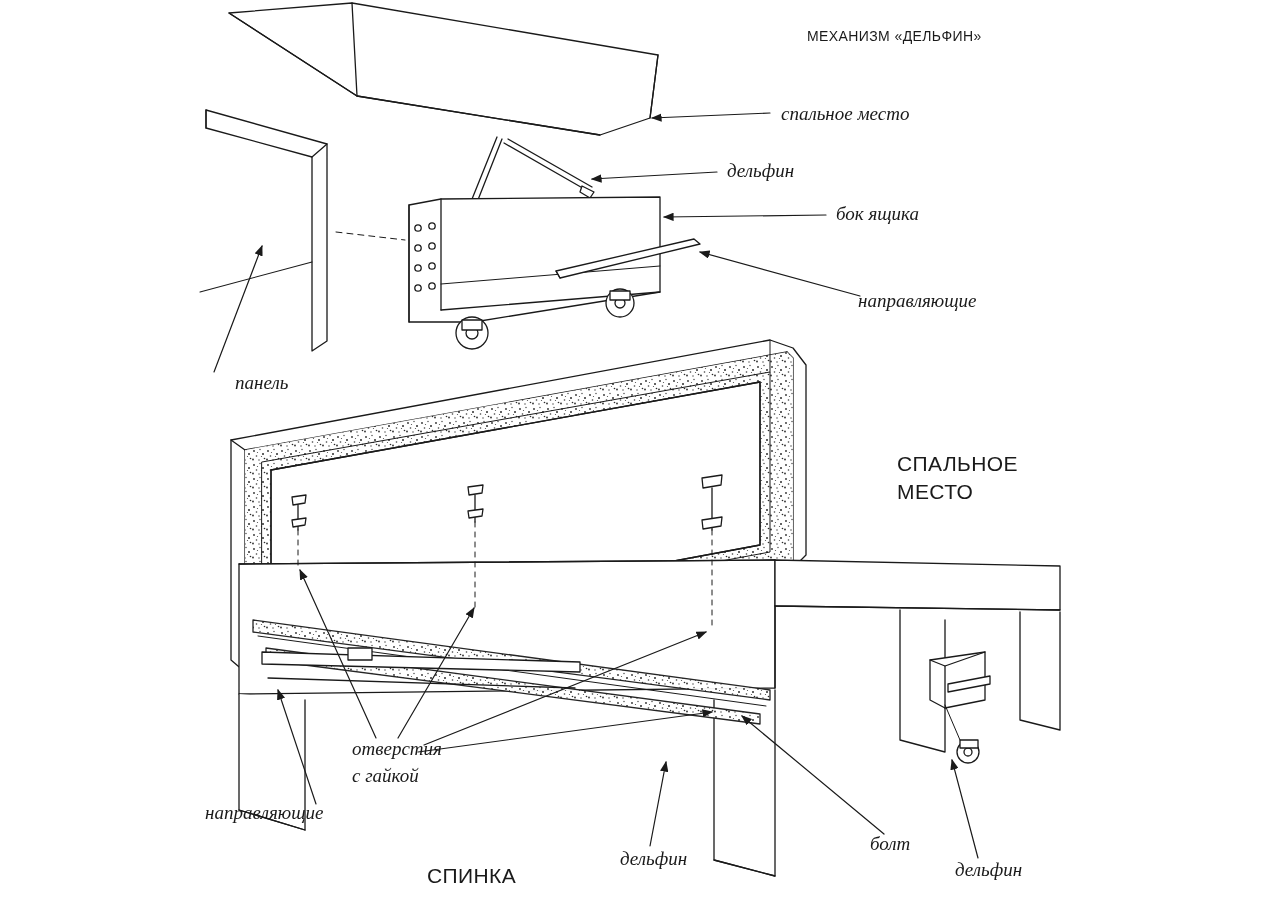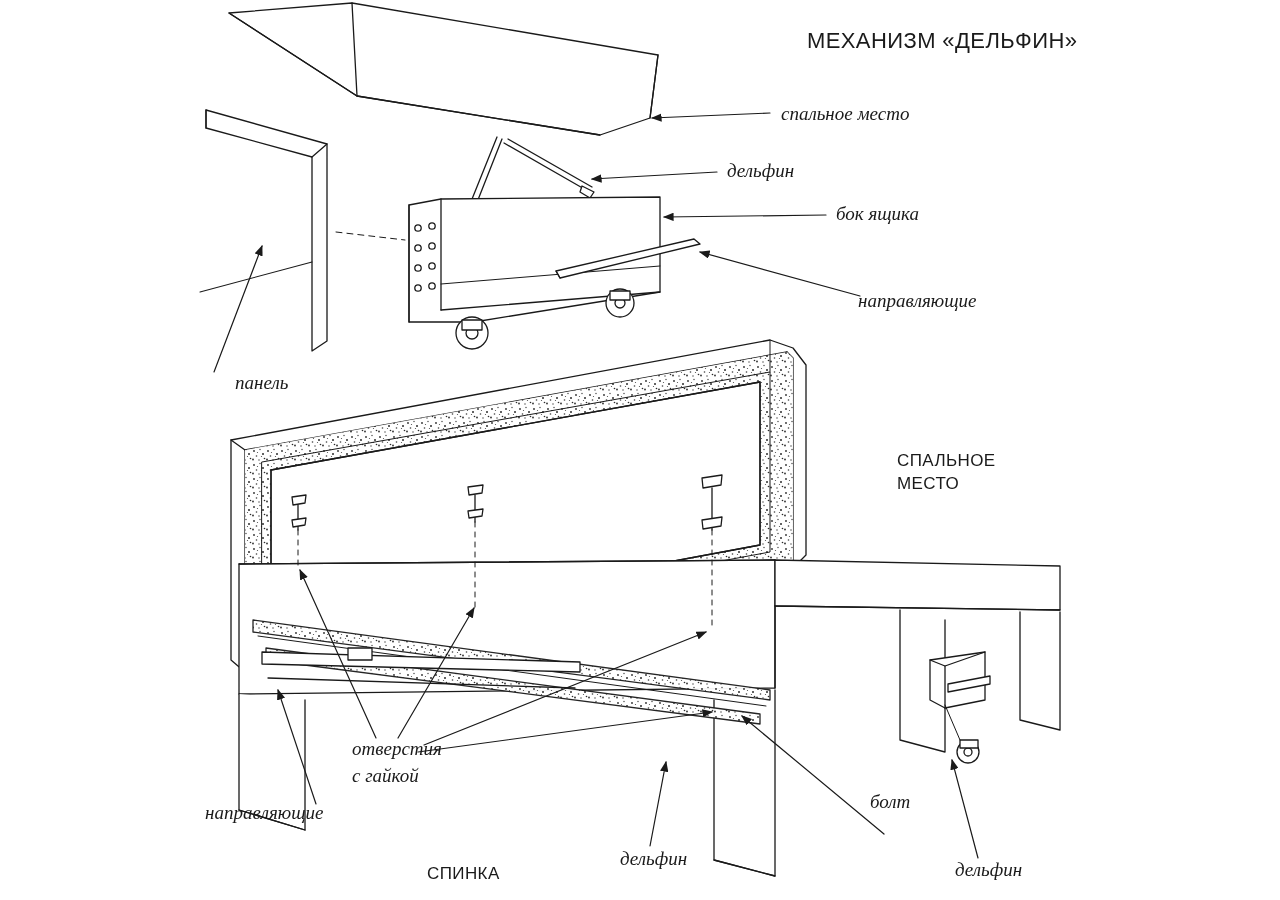--- a/index.html
+++ b/index.html
@@ -28,25 +28,25 @@
     white-space: pre;
     line-height: 1.15;
   }
   .lbl.italic {
     font-family: "Liberation Serif", serif;
     font-style: italic;
     font-size: 19px;
   }
   .lbl.caps {
     font-family: "Liberation Sans", sans-serif;
-    font-size: 22px;
+    font-size: 14px;
     letter-spacing: 0.4px;
   }
   .lbl.caps.big {
-    font-size: 17px;
+    font-size: 21px;
   }
 </style>
 </head>
 <body>
 
 <div id="stage">
 
   <svg id="art" viewBox="0 0 1280 900">
     <defs>
       <pattern id="speckle" width="14" height="14" patternUnits="userSpaceOnUse">
@@ -219,16 +219,16 @@
 
   <div class="lbl italic" style="left:781px; top:103px;">спальное место</div>
   <div class="lbl italic" style="left:727px; top:160px;">дельфин</div>
   <div class="lbl italic" style="left:836px; top:203px;">бок ящика</div>
   <div class="lbl italic" style="left:858px; top:290px;">направляющие</div>
   <div class="lbl italic" style="left:199px; top:372px;margin-left:36px;">панель</div>
   <div class="lbl italic" style="left:352px; top:736px; line-height:1.4;">отверстия
 с гайкой</div>
   <div class="lbl italic" style="left:205px; top:802px;">направляющие</div>
   <div class="lbl italic" style="left:620px; top:848px;">дельфин</div>
-  <div class="lbl italic" style="left:870px; top:791px;">болт</div>
+  <div class="lbl italic" style="left:870px; top:833px;">болт</div>
   <div class="lbl italic" style="left:955px; top:859px;">дельфин</div>
 
 </div>
 
 </body></html>

